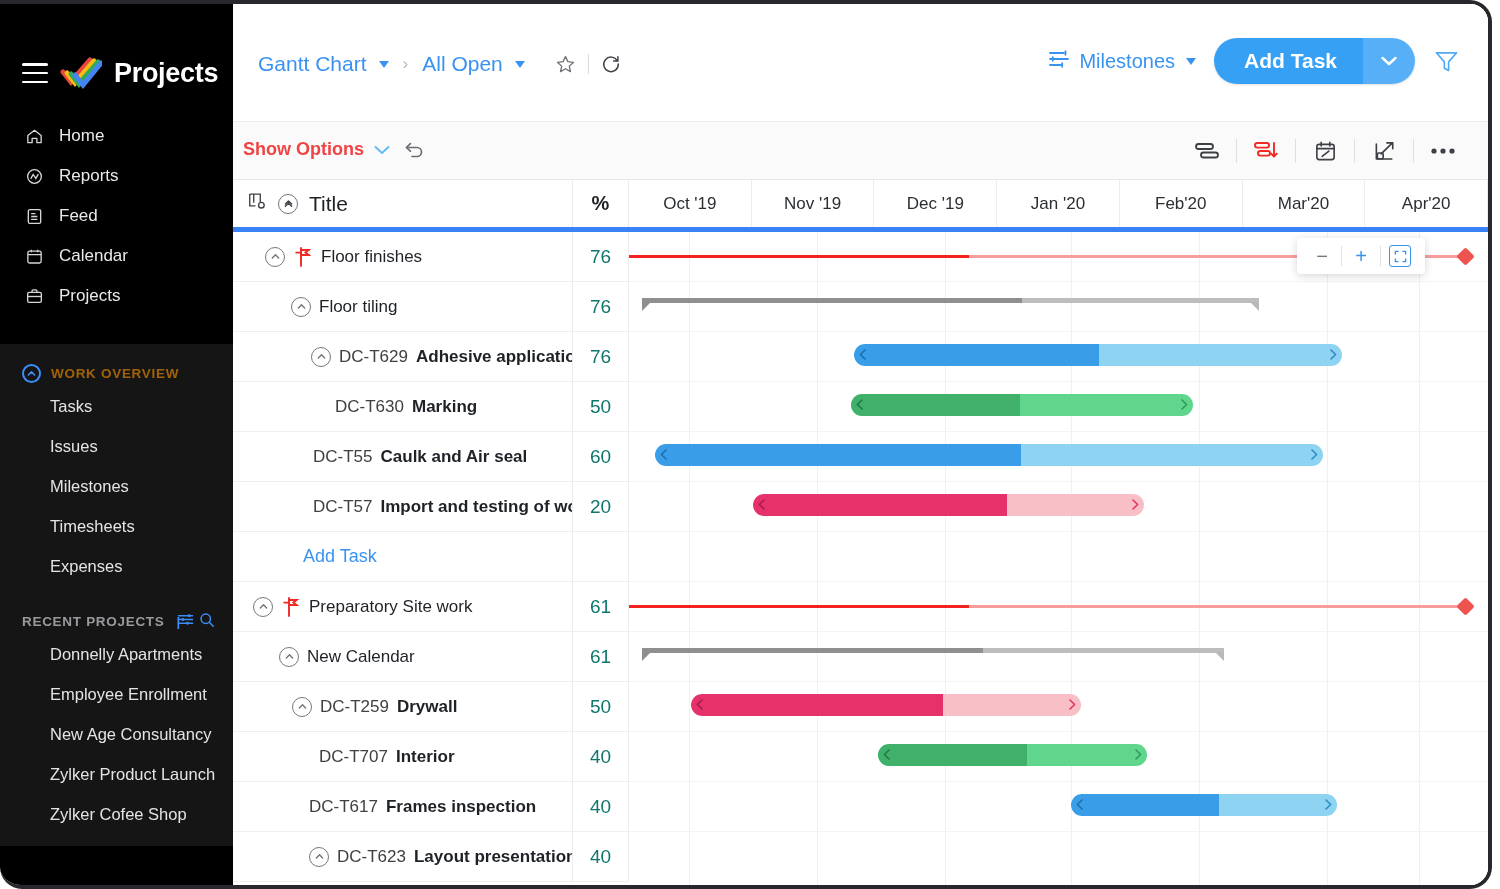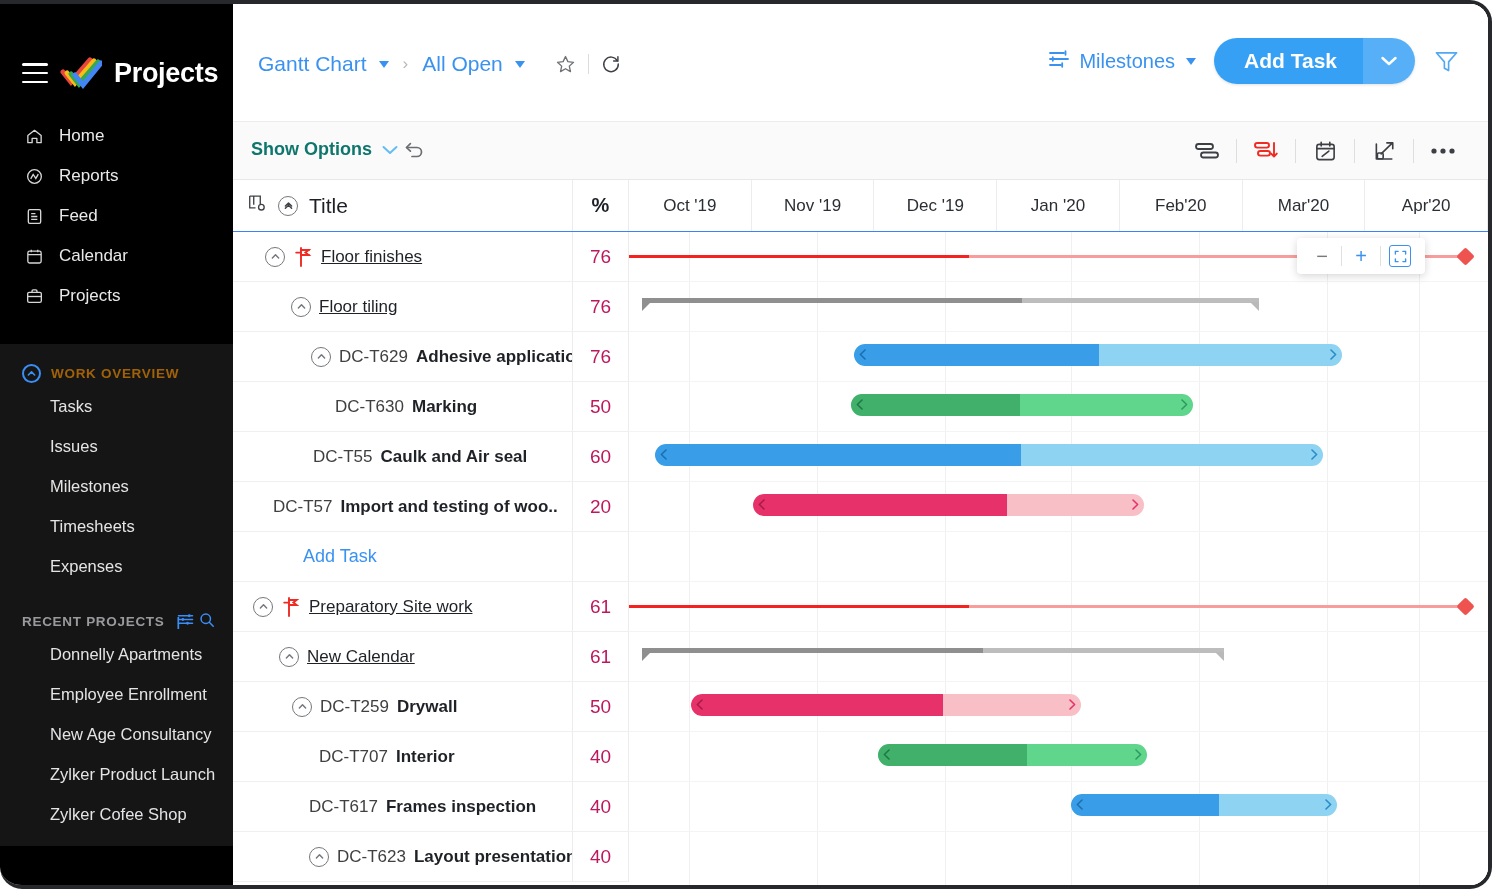--- a/index.html
+++ b/index.html
@@ -125,36 +125,36 @@
   .addtask-arrow {
     background: #57b0f7; width: 52px; display: flex; align-items: center; justify-content: center;
   }
 
   
   .toolbar {
     position: relative; height: 58px; background: #fafafa;
     border-bottom: 1px solid #e8e8e8;
   }
   .show-options {
-    position: absolute; left: 18px; top: 17px;
+    position: absolute; left: 10px; top: 17px;
     display: flex; align-items: center; gap: 10px;
-    color: #0f766e; font-size: 18px; font-weight: 700;
+    color: #ef4444; font-size: 18px; font-weight: 700;
   }
   .undo-btn { position: absolute; left: 170px; top: 18px; color: #6a6d72; }
   .toolbar-right {
     position: absolute; right: 16px; top: 14px;
     display: flex; align-items: center; gap: 0;
   }
   .tb-ico { width: 58px; height: 30px; display: flex; align-items: center; justify-content: center; color: #3c3f44; }
   .tb-div { width: 1px; height: 24px; background: #dedede; }
 
   
   .grid-head {
     position: relative; height: 52px; background: #fff;
-    border-bottom: 1px solid #3b82f6;
+    border-bottom: 5px solid #3b82f6;
     display: flex;
   }
   .col-title {
     width: 340px; display: flex; align-items: center; gap: 11px; padding-left: 14px;
     font-size: 21px; color: #1d2025; border-right: 1px solid #ececec;
   }
   .col-pct {
     width: 56px; display: flex; align-items: center; justify-content: center;
     font-size: 20px; font-weight: 700; color: #1d2025; border-right: 1px solid #ececec;
   }
@@ -172,25 +172,25 @@
     border-bottom: 1px solid #efefef;
   }
   .row .name {
     width: 340px; display: flex; align-items: center; gap: 8px;
     padding-right: 6px; font-size: 17px; color: #1e2126;
     border-right: 1px solid #ececec; height: 100%;
     white-space: nowrap; overflow: hidden;
   }
   .row .pct {
     width: 56px; display: flex; align-items: center; justify-content: center;
-    font-size: 19px; color: #be185d; border-right: 1px solid #ececec; height: 100%;
+    font-size: 19px; color: #0f766e; border-right: 1px solid #ececec; height: 100%;
   }
   .tcode { color: #404040; }
   .tname { color: #1e2126; font-weight: 700; }
-  .tname.reg { font-weight: 400; text-decoration: underline; }
+  .tname.reg { font-weight: 400; }
   .addtask-row { color: #3a92f0; font-size: 18px; }
   .row-chev {
     width: 20px; height: 20px; border-radius: 50%; border: 1.6px solid #74777c;
     display: flex; align-items: center; justify-content: center; flex: none;
   }
   .flag-ico { flex: none; display: flex; align-items: center; }
 
   
   .chart-pane { flex: 1; position: relative; background: #fff; overflow: hidden; }
   .gridline { position: absolute; top: 0; bottom: 0; width: 1px; background: #f0f0f0; }
@@ -600,21 +600,21 @@
 
         <div class="row">
           <div class="name" style="padding-left:80px">
             <span class="tcode">DC-T55</span>
             <span class="tname">Caulk and Air seal</span>
           </div>
           <div class="pct">60</div>
         </div>
 
         <div class="row">
-          <div class="name" style="padding-left:40px">
+          <div class="name" style="padding-left:80px">
             <span class="tcode">DC-T57</span>
             <span class="tname">Import and testing of woo..</span>
           </div>
           <div class="pct">20</div>
         </div>
 
         <div class="row">
           <div class="name" style="padding-left:70px">
             <span class="addtask-row">Add Task</span>
           </div>

